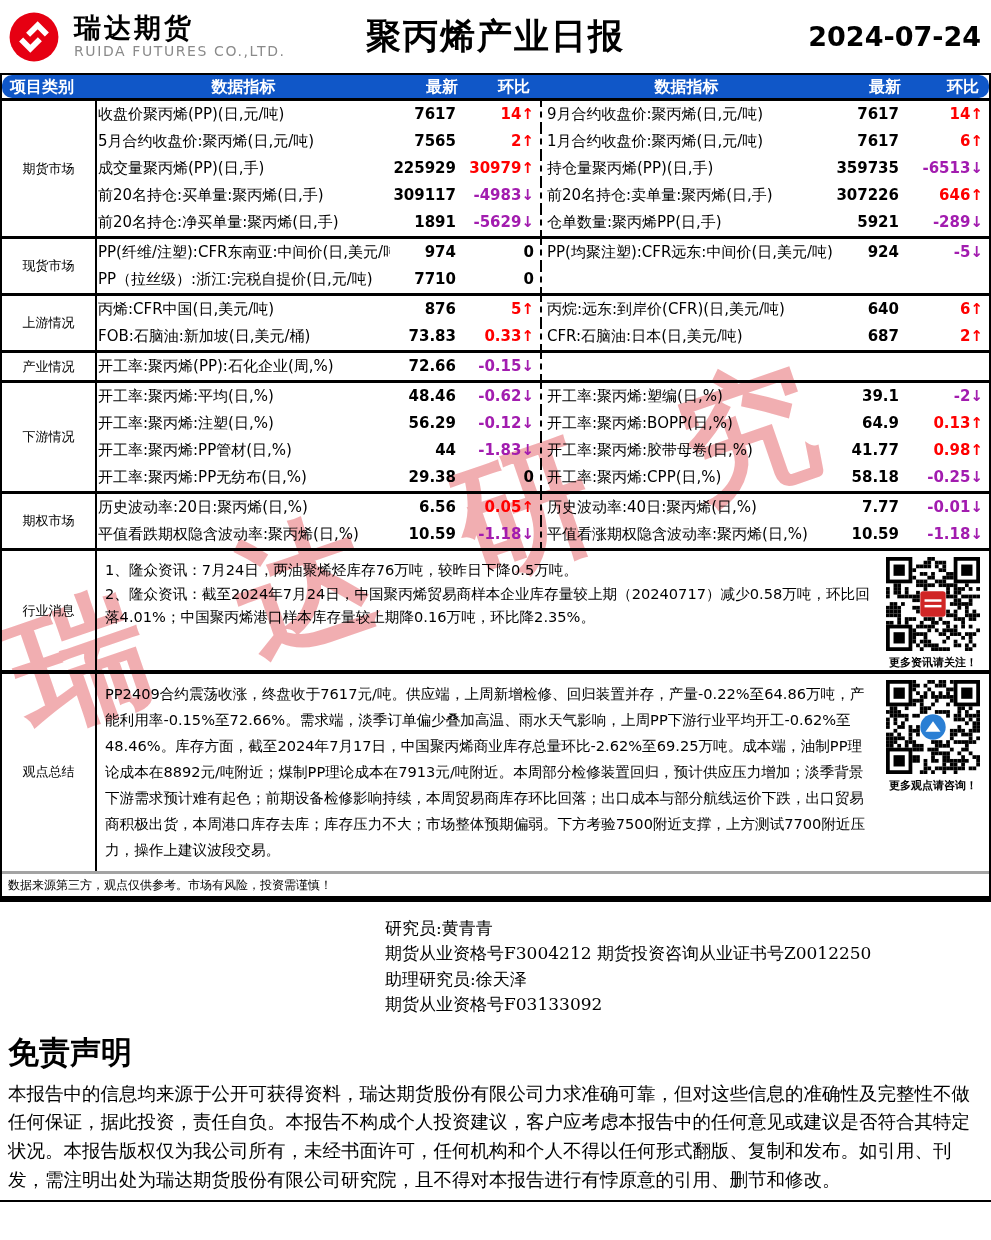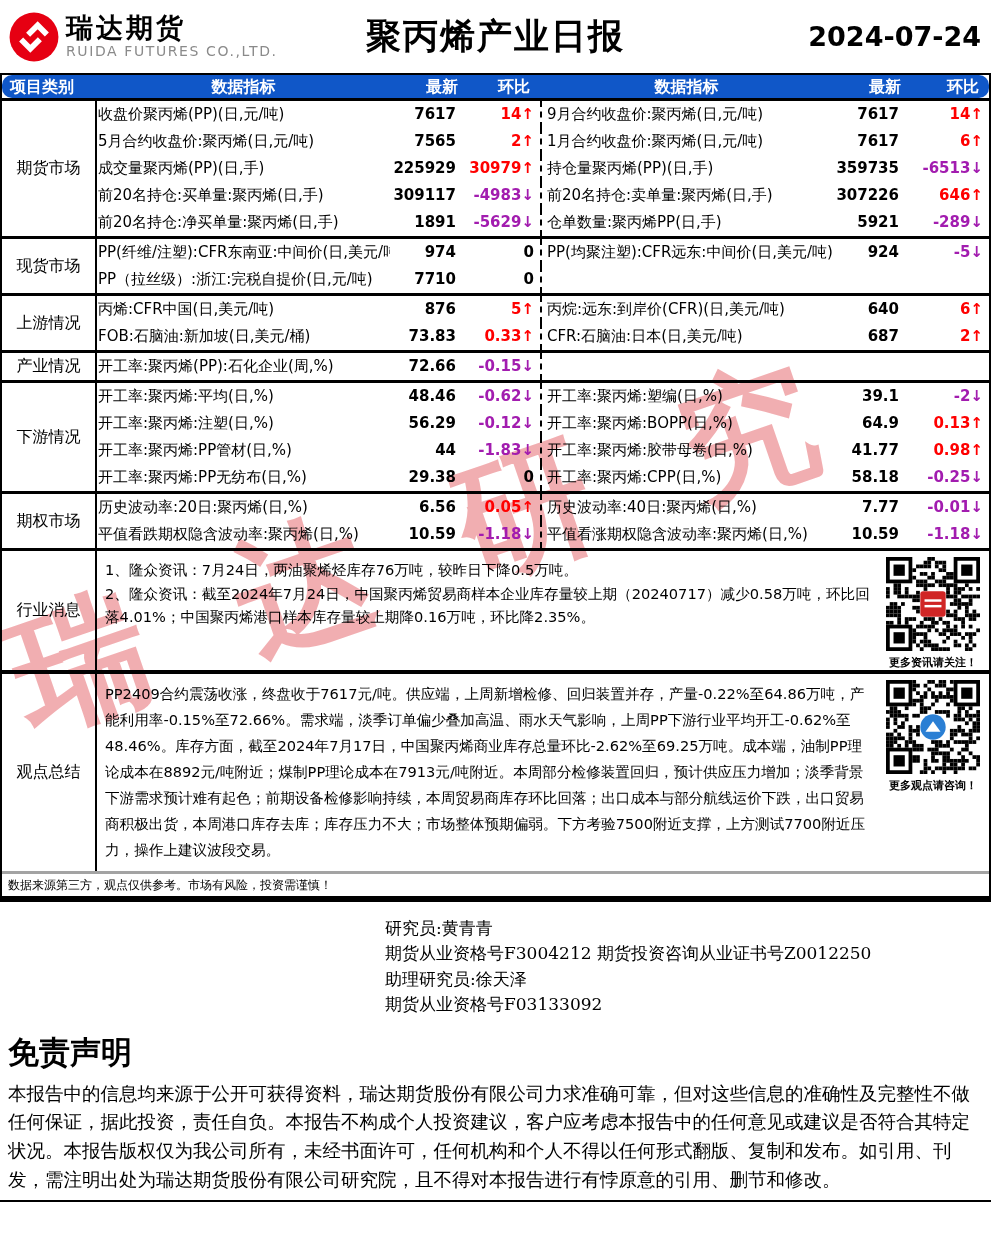--- a/index.html
+++ b/index.html
@@ -1,21 +1,21 @@
 <!DOCTYPE html>
 <html><head>
 <meta charset="utf-8">
 <style>
   html,body{margin:0;padding:0;background:#fff;}
   body{width:991px;height:1240px;overflow:hidden;font-family:"DejaVu Sans","Liberation Sans",sans-serif;color:#000;}
   .page{position:relative;width:991px;}
 
   
   .rpt-header{position:relative;height:73px;display:flex;align-items:center;}
-  .logo{display:flex;align-items:center;gap:6px;margin-left:8px;}
+  .logo{display:flex;align-items:center;gap:14px;margin-left:8px;}
   .logo svg{width:52px;height:52px;display:block;}
   .logo-txt .cn{font-size:27px;font-weight:900;letter-spacing:3px;line-height:1.05;}
   .logo-txt .en{font-size:14px;color:#8a8a8a;letter-spacing:1.6px;margin-top:1px;}
   .rpt-title{position:absolute;left:0;right:0;text-align:center;font-size:35px;font-weight:900;letter-spacing:2px;}
   .rpt-date{margin-left:auto;margin-right:10px;font-size:27px;font-weight:800;}
 
   
   .table-wrap{position:relative;border:2px solid #000;border-bottom:none;overflow:hidden;}
   .watermark{position:absolute;left:15px;top:520px;z-index:0;font-size:135px;font-weight:700;
              color:#e04048;opacity:.42;letter-spacing:100px;white-space:nowrap;
@@ -25,21 +25,21 @@
   .grid7{display:grid;grid-template-columns:95px 293px 78px 72px 293px 78px 1fr;}
   .thead{background:#1057c8;color:#fff;font-weight:700;font-size:16px;height:23px;line-height:23px;border-radius:10px;}
   .thead .c{overflow:hidden;white-space:nowrap;}
   .th0{padding-left:8px;}
   .th1,.th4{text-align:center;}
   .th2,.th5{text-align:right;padding-right:10px;}
   .th3,.th6{text-align:right;padding-right:10px;}
 
   .section{border-top:3px solid #000;}
   .sec-cat{grid-row:1/-1;display:flex;align-items:center;justify-content:center;
-           font-size:16px;border-right:2px solid #000;text-align:center;}
+           font-size:13px;border-right:2px solid #000;text-align:center;}
   .cell{height:27px;line-height:27px;font-size:15px;overflow:hidden;white-space:nowrap;}
   .ind{padding-left:1px;}
   .rind{border-left:2px dashed #000;padding-left:5px;}
   .val{font-weight:700;text-align:right;padding-right:12px;}
   .chg{font-weight:700;text-align:right;padding-right:6px;}
   .chg.up{color:#ff0000;}
   .chg.down{color:#a21caf;}
   .chg.flat{color:#000;}
 
   .bigrow{display:grid;grid-template-columns:95px 1fr 112px;border-top:3px solid #000;}

